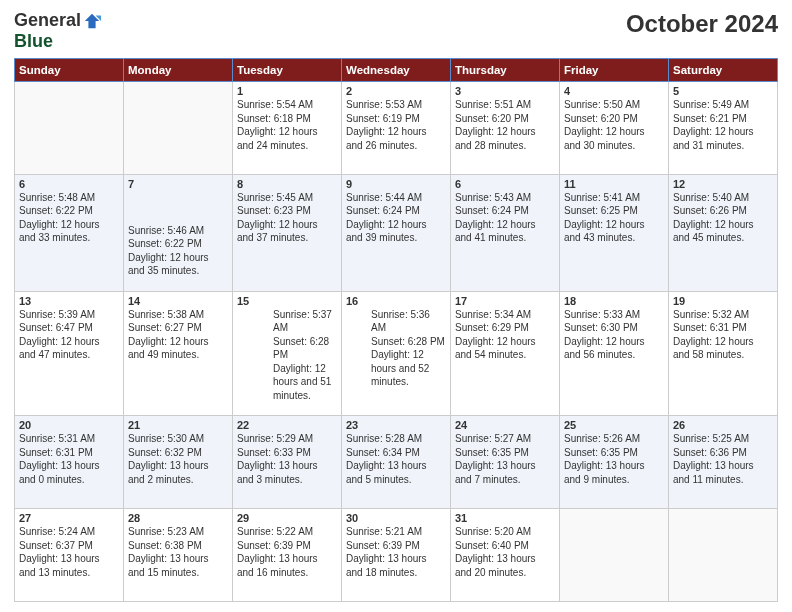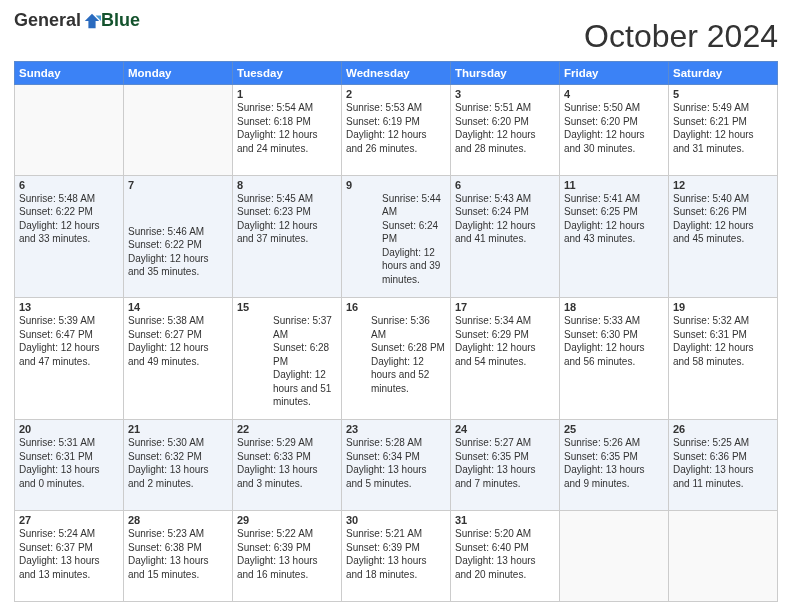--- a/index.html
+++ b/index.html
@@ -18,21 +18,21 @@
       flex-direction: column;
     }
     .header {
       display: flex;
       align-items: flex-start;
       justify-content: space-between;
       margin-bottom: 6px;
     }
     .logo {
       display: flex;
-      flex-direction: row;
+      flex-direction: column;
       align-items: flex-start;
     }
     .logo-text {
       display: flex;
       align-items: center;
     }
     .logo-general {
       font-size: 18px;
       font-weight: bold;
       color: #333;
@@ -44,37 +44,36 @@
     }
     .logo-icon {
       width: 18px;
       height: 18px;
       margin-left: 2px;
     }
     .title-block {
       text-align: right;
     }
     .month-title {
-      font-size: 32px;
-      font-weight: normal;
-      color: #333;
-      margin-top: 8px;
+      font-size: 24px;
+      font-weight: bold;
+      color: #333;
     }
     .location-title {
       font-size: 14px;
       color: #555;
     }
     .calendar {
       flex: 1;
       border-collapse: collapse;
       width: 100%;
       table-layout: fixed;
     }
     .calendar th {
-      background-color: #3b82f6;
+      background-color: #7f1d1d;
       color: #fff;
       font-size: 11.5px;
       font-weight: bold;
       padding: 5px 4px;
       text-align: left;
       border: 1px solid #5a8ad0;
     }
     .calendar td {
       border: 1px solid #ccc;
       vertical-align: top;
@@ -183,21 +182,21 @@
 Daylight: 12 hours and 35 minutes.</div>
           </td>
           <td>
             <span class="day-number">8</span>
             <div class="day-info" style="white-space: pre-line;">Sunrise: 5:45 AM
 Sunset: 6:23 PM
 Daylight: 12 hours and 37 minutes.</div>
           </td>
           <td>
             <span class="day-number">9</span>
-            <div class="day-info" style="white-space: pre-line; margin-left: 36px;">Sunrise: 5:44 AM
+            <div class="day-info" style="white-space: pre-line;">Sunrise: 5:44 AM
 Sunset: 6:24 PM
 Daylight: 12 hours and 39 minutes.</div>
           </td>
           <td>
             <span class="day-number">6</span>
             <div class="day-info" style="white-space: pre-line;">Sunrise: 5:43 AM
 Sunset: 6:24 PM
 Daylight: 12 hours and 41 minutes.</div>
           </td>
           <td>

